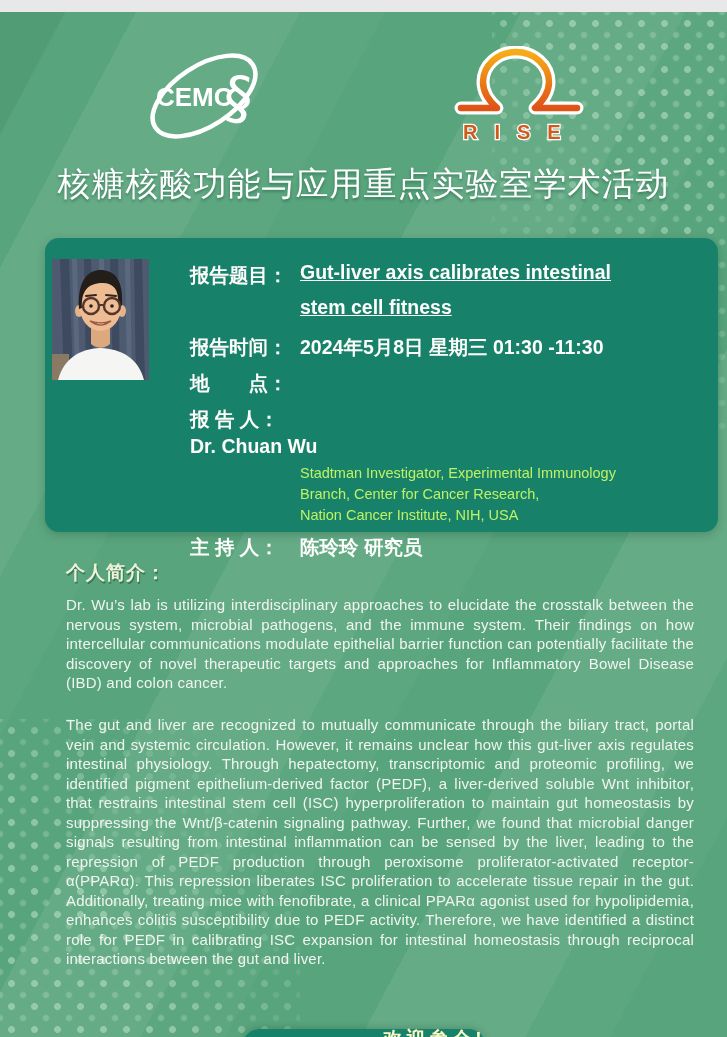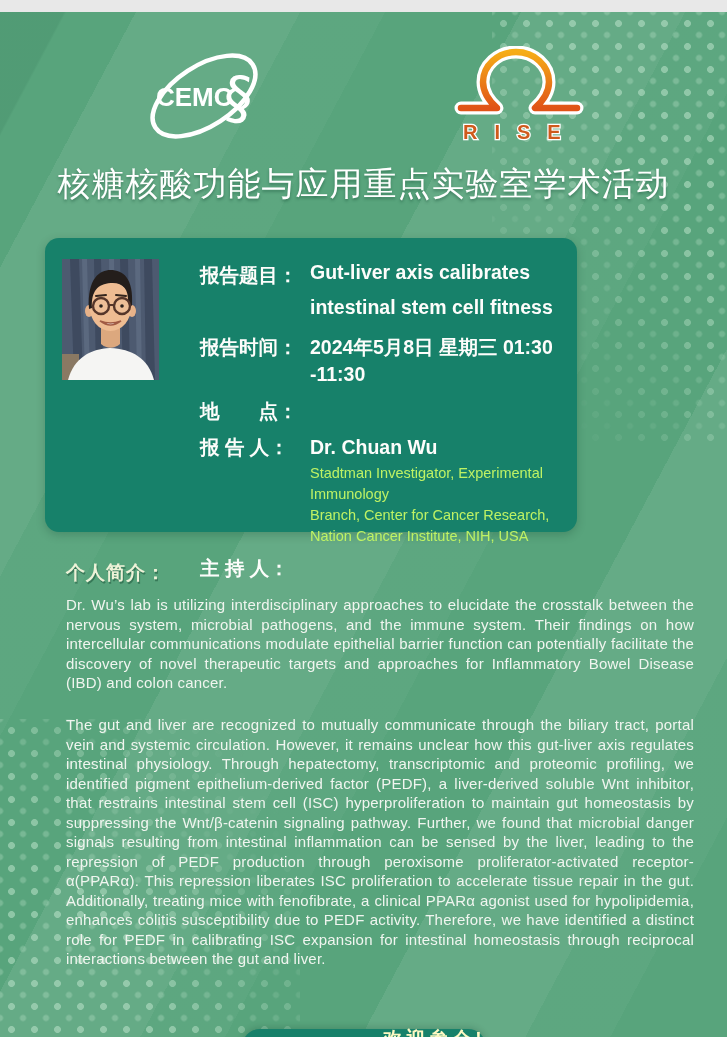--- a/index.html
+++ b/index.html
@@ -32,32 +32,32 @@
   .logo-cemc{position:absolute;left:140px;top:28px;width:132px;height:112px;}
   .logo-rise{position:absolute;left:453px;top:34px;width:132px;height:100px;}
 
   .title{
     position:absolute;left:0;top:150px;width:100%;text-align:center;
     font-size:33px;font-weight:400;color:#ffffff;letter-spacing:1px;
     text-shadow:0 2px 3px rgba(18,70,48,0.45);
   }
 
   .card{
-    position:absolute;left:45px;top:226px;width:532px;height:294px;
+    position:absolute;left:45px;top:226px;width:673px;height:294px;
     background:#17816a;border-radius:14px;
     box-shadow:0 3px 10px rgba(0,45,32,0.22);
-    padding:21px 18px 0 17px;color:#fdfdfb;
+    padding:21px 18px 0 7px;color:#fdfdfb;
   }
   .card-body{display:flex;align-items:flex-start;}
   .photo{width:97px;height:121px;flex:none;display:block;}
   .info{margin-left:41px;flex:1;}
   .row{display:flex;margin-bottom:9px;}
   .lbl{width:110px;flex:none;font-size:19.5px;font-weight:600;white-space:pre;}
   .val{font-size:19.5px;font-weight:600;line-height:1.4;max-width:360px;}
-  .row-title .val{line-height:1.8;margin-top:-4px;}
+  .row-title .val{line-height:1.8;margin-top:-4px;text-decoration:underline;}
   .row-title .lbl{padding-top:3px;}
   .affil{margin:2px 0 8px 110px;font-size:14.5px;font-weight:400;line-height:1.45;color:#bef264;}
 
   .section{position:absolute;left:66px;width:628px;}
   .sec-heading{
     font-size:19px;font-weight:800;color:#eef2d8;letter-spacing:1px;
     text-shadow:1px 2px 0 rgba(30,85,58,0.55);margin-bottom:9px;
   }
   .sec-body{
     font-size:15px;line-height:1.3;color:#f0f5ef;text-align:justify;
@@ -150,31 +150,32 @@
           <div class="lbl">报告题目：</div>
           <div class="val">Gut-liver axis calibrates intestinal stem cell fitness</div>
         </div>
         <div class="row">
           <div class="lbl">报告时间：</div>
           <div class="val">2024年5月8日 星期三 01:30 -11:30</div>
         </div>
         <div class="row">
           <div class="lbl">地　　点：</div>
         </div>
-        <div class="row" style="margin-bottom:2px;">
+        <div class="row" style="margin-bottom:2px;flex-direction:column;">
           <div class="lbl">报 告 人：</div>
           <div class="val">Dr. Chuan Wu</div>
         </div>
         <div class="affil">
           <div>Stadtman Investigator, Experimental Immunology</div>
           <div>Branch, Center for Cancer Research,</div>
           <div>Nation Cancer Institute, NIH, USA</div>
         </div>
         <div class="row">
           <div class="lbl">主 持 人：</div>
+          <div class="val">陈玲玲 研究员</div>
         </div>
       </div>
     </div>
   </div>
 
   <div class="section sec-bio">
     <div class="sec-heading">个人简介：</div>
     <div class="sec-body">Dr. Wu’s lab is utilizing interdisciplinary approaches to elucidate the crosstalk between the nervous system, microbial pathogens, and the immune system. Their findings on how intercellular communications modulate epithelial barrier function can potentially facilitate the discovery of novel therapeutic targets and approaches for Inflammatory Bowel Disease (IBD) and colon cancer.</div>
   </div>
 

